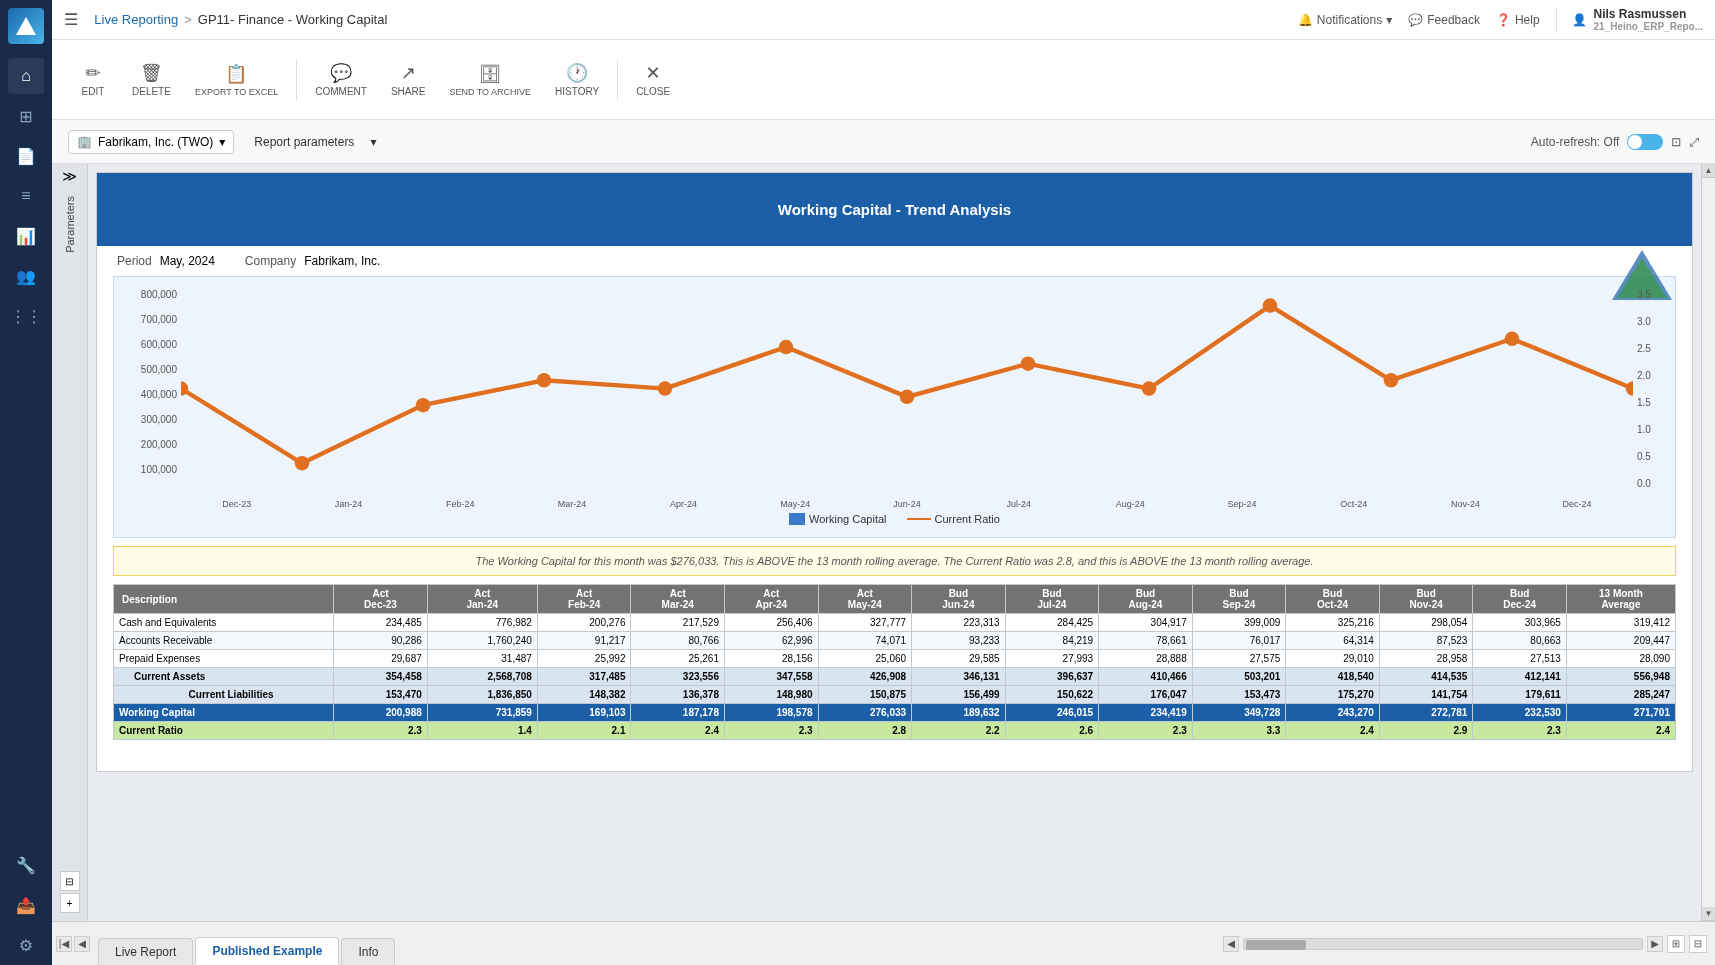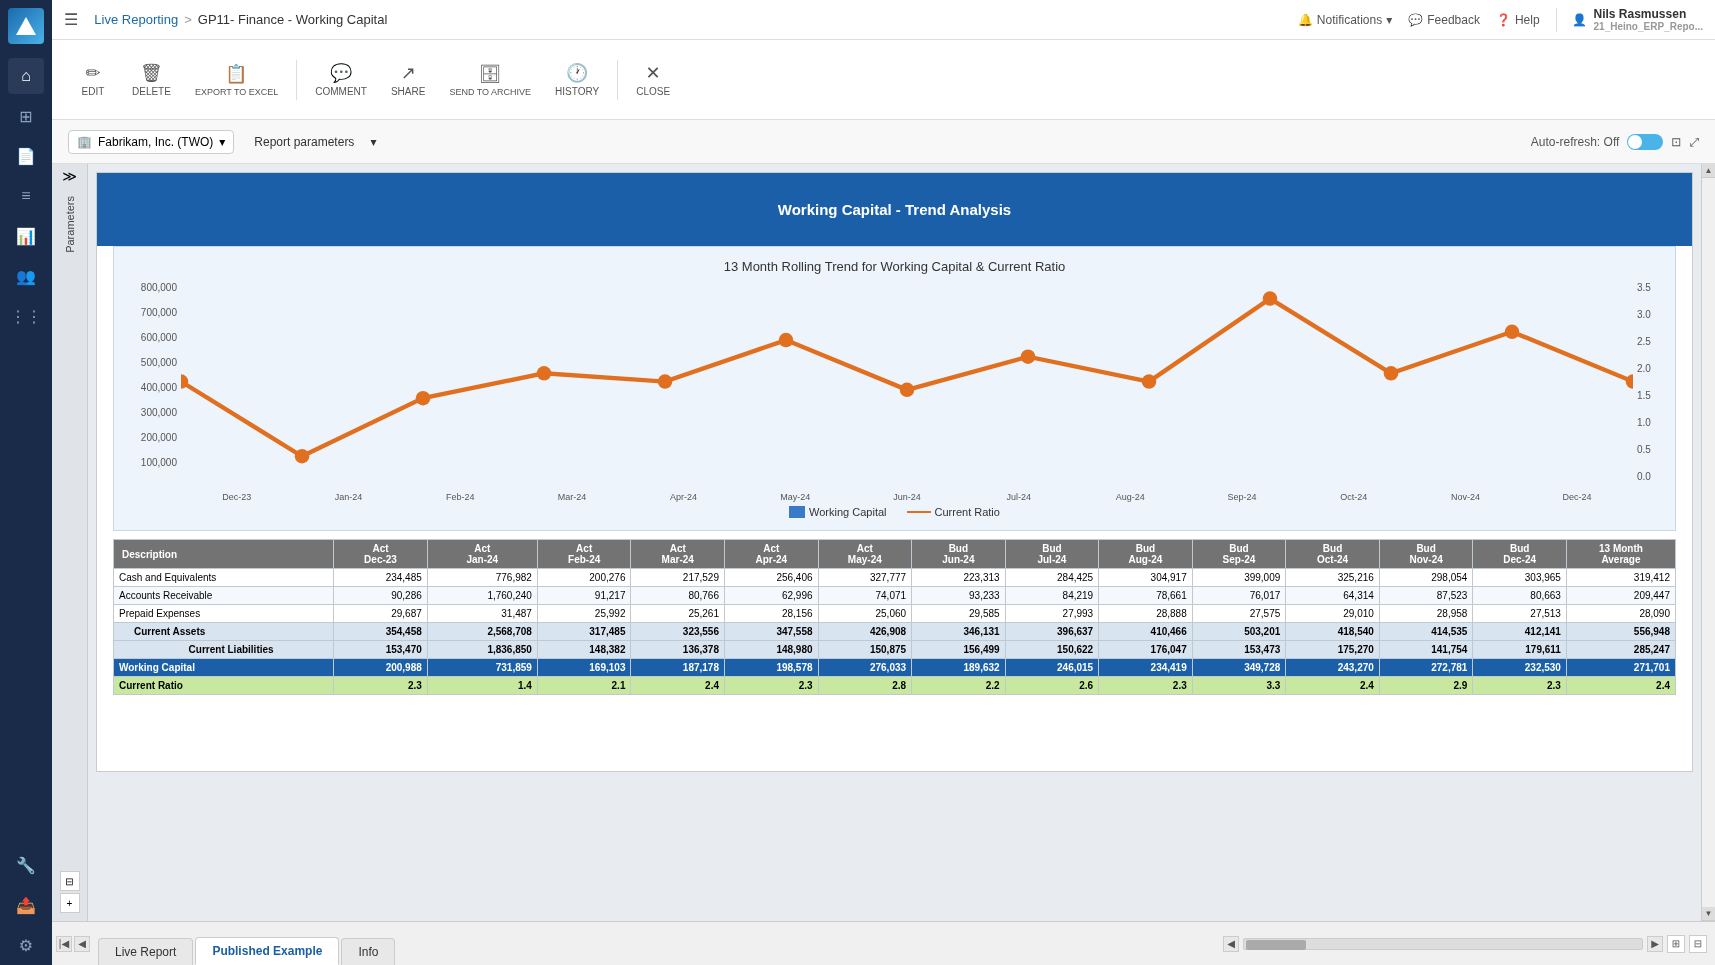--- a/index.html
+++ b/index.html
@@ -455,23 +455,39 @@
         <div style="width:20px;height:20px;border:1px solid #ccc;background:white;display:flex;align-items:center;justify-content:center;font-size:10px;cursor:pointer;">⊟</div>
         <div style="width:20px;height:20px;border:1px solid #ccc;background:white;display:flex;align-items:center;justify-content:center;font-size:10px;cursor:pointer;">+</div>
       </div>
     </div>
 
     <div class="report-area">
       <div class="report-container">
 
         <div class="report-title-bar">Working Capital - Trend Analysis</div>
 
+        <div class="report-meta">
+          <div class="report-meta-item">
+            <span style="color:#555;">Period</span>
+            <span>May, 2024</span>
+          </div>
+          <div class="report-meta-item">
+            <span style="color:#555;">Company</span>
+            <span>Fabrikam, Inc.</span>
+          </div>
+
+          <div class="report-logo">
+            <svg width="60" height="50" viewBox="0 0 60 50">
+              <polygon points="30,0 60,50 0,50" fill="#1a5fa8" opacity="0.7"></polygon>
+              <polygon points="30,8 55,48 5,48" fill="#3a9a3a" opacity="0.7"></polygon>
+            </svg>
+          </div>
+        </div>
 
         <div class="chart-section">
-          <div class="chart-title">13 Month Rolling Trend for Working Capital &amp; Current Ratio</div>
 
           <div class="chart-wrapper">
 
             <div class="chart-y-axis">
               <span>800,000</span>
               <span>700,000</span>
               <span>600,000</span>
               <span>500,000</span>
               <span>400,000</span>
               <span>300,000</span>
@@ -572,20 +588,23 @@
               <div class="legend-box" style="background:#3a7ac8;"></div>
               <span>Working Capital</span>
             </div>
             <div class="legend-item">
               <div class="legend-line" style="background:#e07020;height:2px;"></div>
               <span>Current Ratio</span>
             </div>
           </div>
         </div>
 
+        <div class="summary-note">
+          <em>The Working Capital for this month was $276,033. This is ABOVE the 13 month rolling average. The Current Ratio was 2.8, and this is ABOVE the 13 month rolling average.</em>
+        </div>
 
         <table class="data-table">
           <thead>
             <tr class="header-row">
               <th class="col-desc">Description</th>
               <th>Act<br>Dec-23</th>
               <th>Act<br>Jan-24</th>
               <th>Act<br>Feb-24</th>
               <th>Act<br>Mar-24</th>
               <th>Act<br>Apr-24</th>

